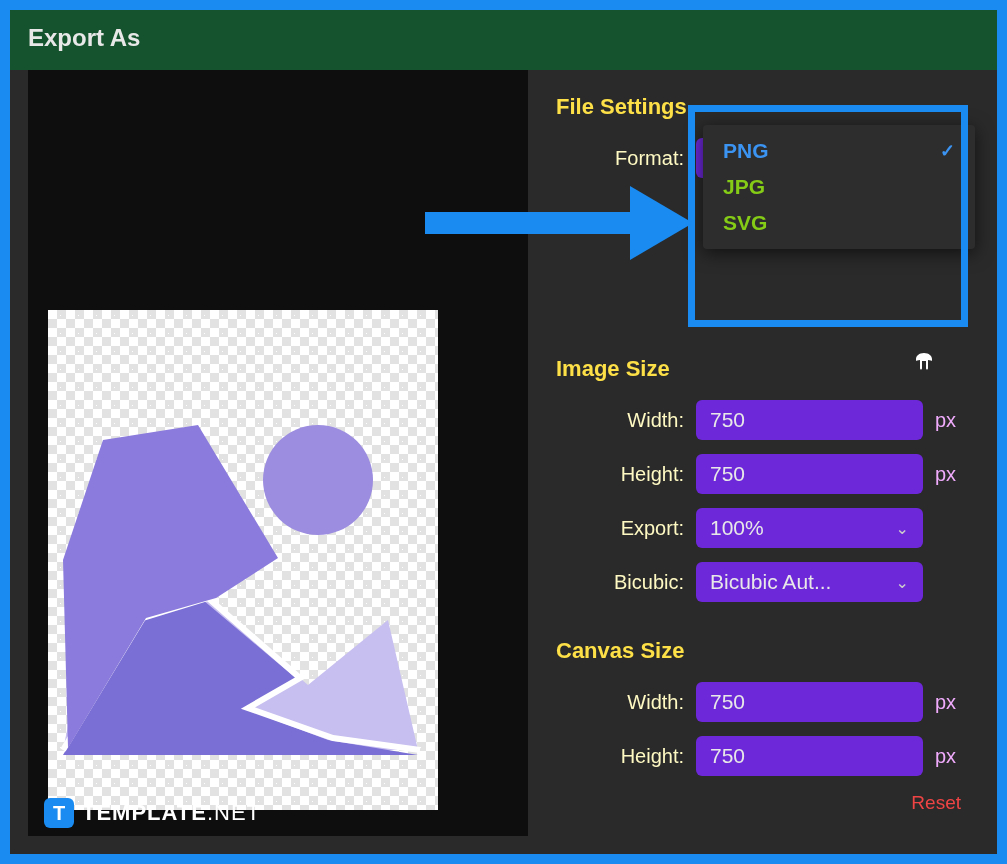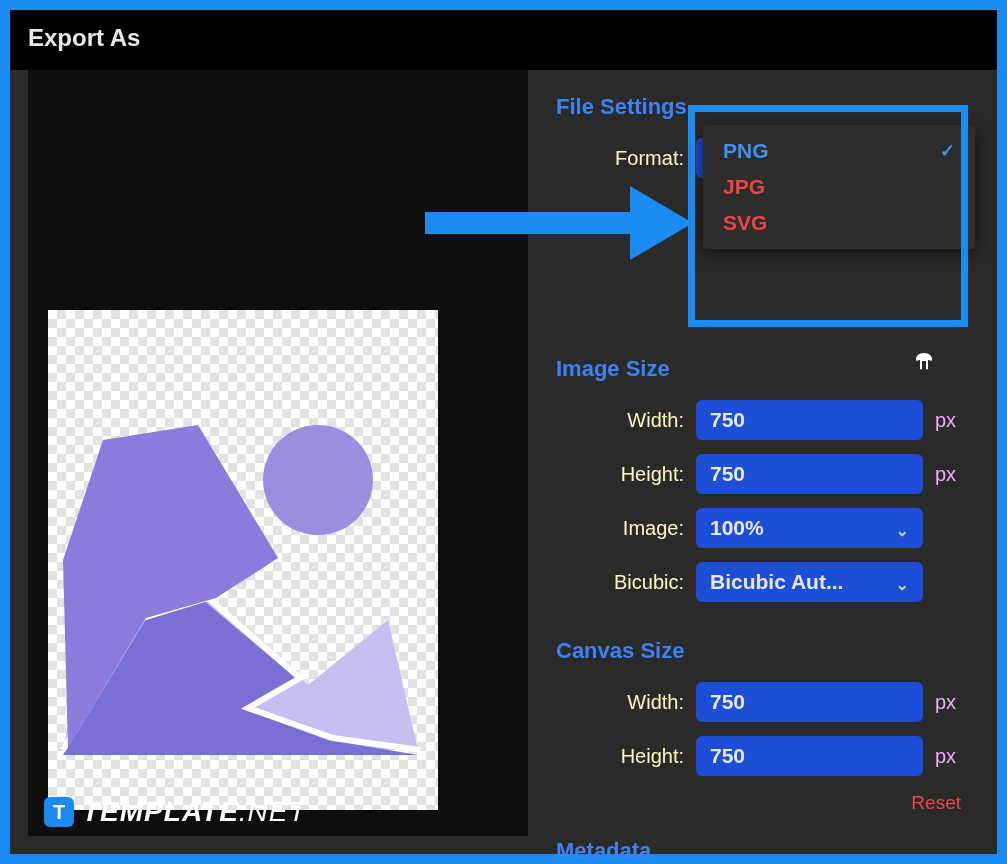--- a/index.html
+++ b/index.html
@@ -16,21 +16,21 @@
     height: 864px;
     border: 10px solid #1a8bf0;
     position: relative;
     background: #2a2a2a;
   }
   .title {
     color: #e8e8e8;
     font-size: 24px;
     font-weight: 600;
     padding: 14px 18px 18px 18px;
-    background: #000000;
+    background: #14532d;
   }
   .content {
     display: flex;
     height: calc(100% - 60px);
   }
   .preview-pane {
     width: 500px;
     background: #0e0e0e;
     margin: 0 18px 18px 18px;
     position: relative;
@@ -52,47 +52,47 @@
   }
   .canvas-art svg { display: block; }
   .settings-pane {
     flex: 1;
     padding: 10px 28px 10px 10px;
     color: #c9c9c9;
     position: relative;
     filter: blur(0.4px);
   }
   .section-header {
-    color: #3b82f6;
+    color: #fde047;
     font-size: 22px;
     font-weight: 600;
     margin: 14px 0 18px 0;
   }
   .row {
     display: flex;
     align-items: center;
     margin: 14px 0;
     gap: 12px;
   }
   .row-label {
     width: 128px;
     text-align: right;
     color: #fef9c3;
     font-size: 20px;
   }
   .value-box {
     flex: 1;
-    background: #1d4ed8;
+    background: #6d28d9;
     border-radius: 6px;
     padding: 8px 14px;
     color: #e8e8e8;
     font-size: 21px;
-    font-weight: 700;
-    display: flex;
-    align-items: flex-end;
+    font-weight: 400;
+    display: flex;
+    align-items: center;
     justify-content: space-between;
     min-height: 40px;
   }
   .unit {
     color: #f0abfc;
     font-size: 20px;
     width: 34px;
   }
   .chev {
     color: #ccc;
@@ -106,21 +106,21 @@
     background: #2d2d2d;
     border-radius: 4px;
     box-shadow: 0 4px 18px rgba(0,0,0,.6);
     padding: 8px 0;
     z-index: 5;
   }
   .dd-item {
     padding: 6px 20px;
     font-size: 21px;
     font-weight: 600;
-    color: #ef4444;
+    color: #84cc16;
     display: flex;
     justify-content: space-between;
     align-items: center;
   }
   .dd-item.sel { color: #3b93f2; }
   .check { color: #3b93f2; font-size: 18px; }
   .cursor {
     position: absolute;
     left: 210px;
     top: 225px;
@@ -159,21 +159,21 @@
     display: flex;
     align-items: center;
     gap: 8px;
   }
   .wm-badge {
     width: 30px; height: 30px; background:#1a8bf0;
     border-radius:6px; color:#fff; font-weight:800;
     display:flex; align-items:center; justify-content:center;
     font-size:20px;
   }
-  .wm-text { color:#fff; font-weight:800; font-size:28px; letter-spacing:1px;font-style:italic; }
+  .wm-text { color:#fff; font-weight:800; font-size:22px; letter-spacing:1px; }
   .wm-text span.light { font-weight:400; }
 </style>
 </head>
 <body>
 
 <div class="frame">
   <div class="title">Export As</div>
 
   <div class="content">
 
@@ -233,21 +233,21 @@
         <div class="unit">px</div>
       </div>
       <div class="row">
         <div class="row-label">Height:</div>
         <div class="value-box">
             <span>750</span>
           </div>
         <div class="unit">px</div>
       </div>
       <div class="row">
-        <div class="row-label">Image:</div>
+        <div class="row-label">Export:</div>
         <div class="value-box">
           <span>100%</span>
           <span class="chev">⌄</span>
         </div>
         <div class="unit"></div>
       </div>
       <div class="row">
         <div class="row-label">Bicubic:</div>
         <div class="value-box">
           <span>Bicubic Aut...</span>
@@ -268,21 +268,20 @@
       <div class="row">
         <div class="row-label">Height:</div>
         <div class="value-box">
             <span>750</span>
           </div>
         <div class="unit">px</div>
       </div>
 
       <div class="reset-link">Reset</div>
 
-      <div class="section-header">Metadata</div>
 
     </div>
   </div>
 
   <div class="highlight-box"></div>
   <div class="arrow">
     <svg width="270" height="90" viewBox="0 0 270 90">
       <rect x="0" y="36" width="210" height="22" fill="#1a8bf0"></rect>
       <polygon points="205,10 268,47 205,84" fill="#1a8bf0"></polygon>
     </svg>

